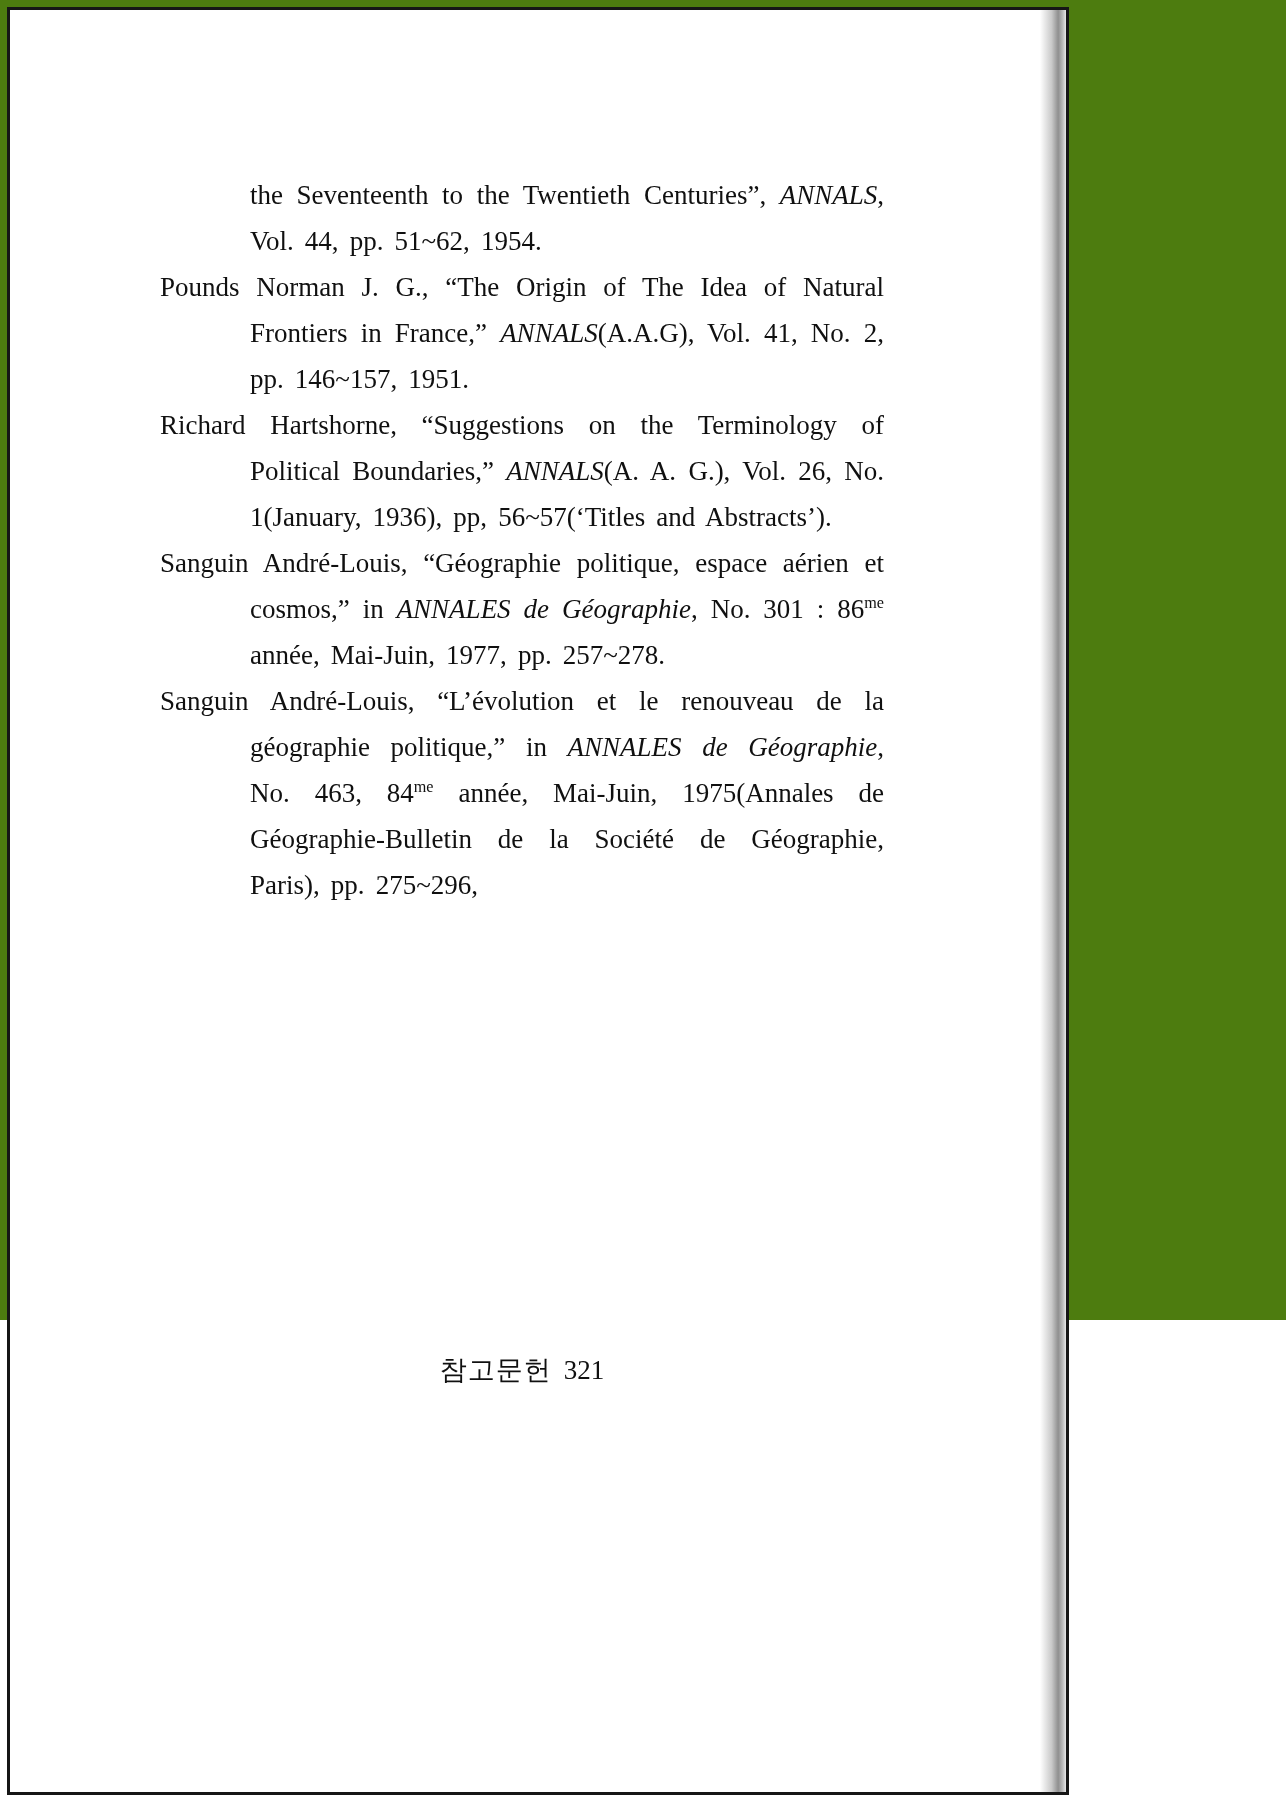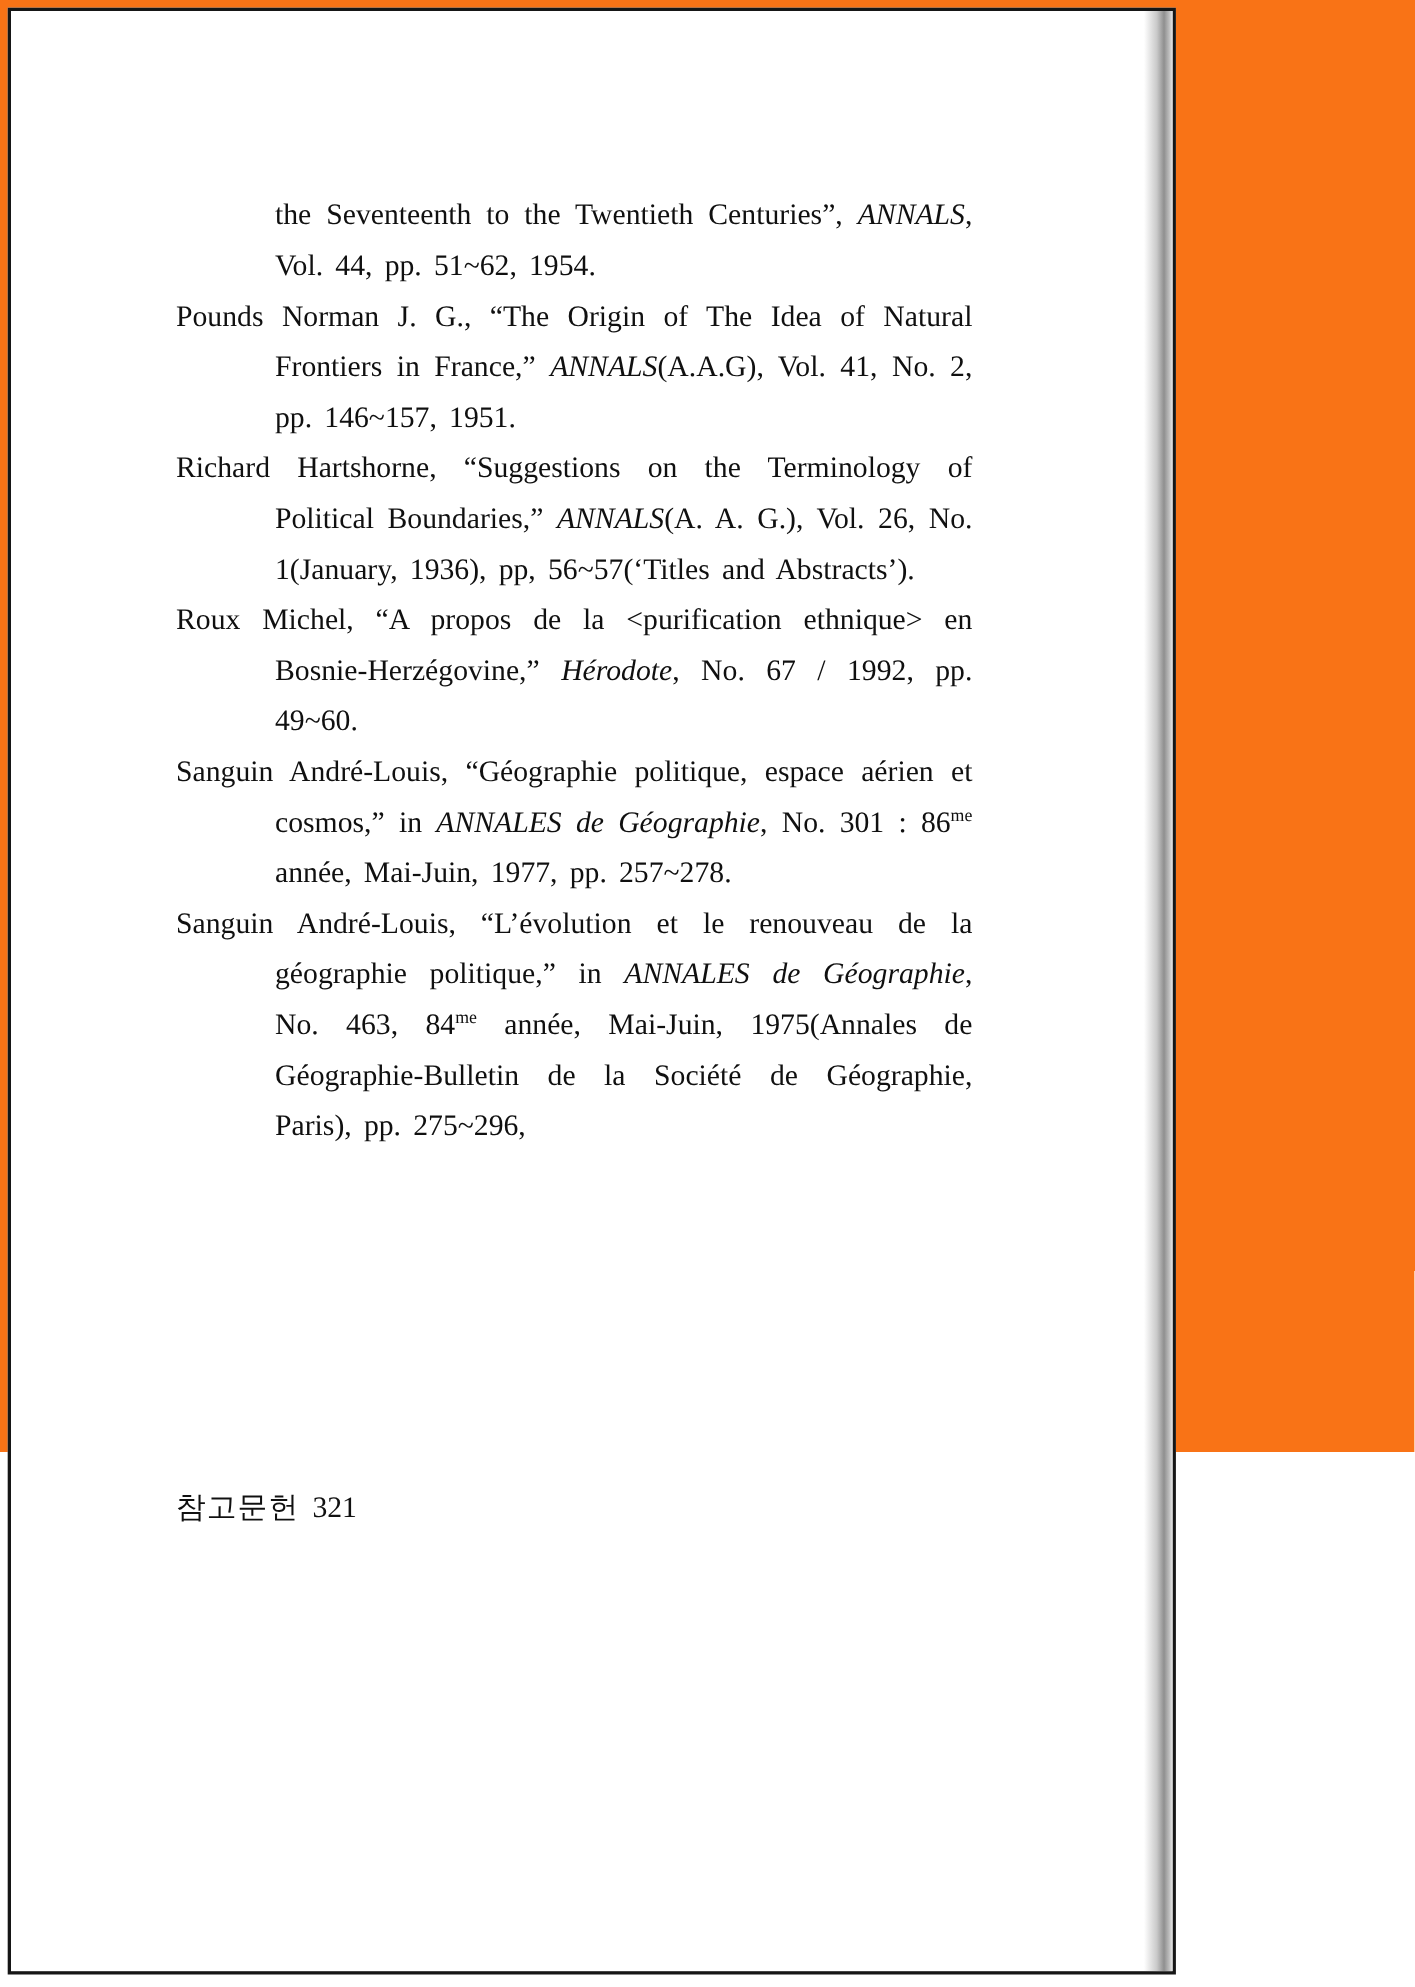--- a/index.html
+++ b/index.html
@@ -8,21 +8,21 @@
     background: #ffffff;
     width: 1286px;
     height: 1806px;
     position: relative;
     font-family: "Liberation Serif", "DejaVu Serif", serif;
   }
   .scan-wrap {
     position: absolute;
     left: 0; top: 0;
     width: 1286px; height: 1320px;
-    background: #f97316;
+    background: #4d7c0f;
   }
   .page {
     position: absolute;
     left: 7px; top: 7px;
     width: 1062px; height: 1788px;
     background: #ffffff;
     border: 3px solid #161616;
     box-sizing: border-box;
     overflow: hidden;
   }
@@ -62,38 +62,37 @@
   p.ref sup {
     font-size: 0.6em;
     line-height: 0;
     vertical-align: super;
   }
   .footer {
     position: absolute;
     left: 150px;
     top: 1342px;
     width: 724px;
-    text-align: left;
+    text-align: center;
     font-size: 27px;
     color: #101010;
     font-family: "Liberation Serif", "DejaVu Serif", serif;
   }
   .footer .label { letter-spacing: 1px; }
   .footer .num { margin-left: 12px; }
 </style>
 </head>
 <body>
 
 <div class="scan-wrap">
   <div class="page">
     <div class="content">
         <p class="ref cont"><span>the Seventeenth to the Twentieth Centuries”, </span><span class="it">ANNALS</span><span>, Vol. 44, pp. 51~62, 1954.</span></p>
         <p class="ref"><span>Pounds Norman J. G., “The Origin of The Idea of Natural Frontiers in France,” </span><span class="it">ANNALS</span><span>(A.A.G), Vol. 41, No. 2, pp. 146~157, 1951.</span></p>
         <p class="ref"><span>Richard Hartshorne, “Suggestions on the Terminology of Political Boundaries,” </span><span class="it">ANNALS</span><span>(A. A. G.), Vol. 26, No. 1(January, 1936), pp, 56~57(‘Titles and Abstracts’).</span></p>
-        <p class="ref"><span>Roux Michel, “A propos de la &lt;purification ethnique&gt; en Bosnie-Herzégovine,” </span><span class="it">Hérodote</span><span>, No. 67 / 1992, pp. 49~60.</span></p>
         <p class="ref"><span>Sanguin André-Louis, “Géographie politique, espace aérien et cosmos,” in </span><span class="it">ANNALES de Géographie</span><span>, No. 301 : 86</span><sup>me</sup><span> année, Mai-Juin, 1977, pp. 257~278.</span></p>
         <p class="ref"><span>Sanguin André-Louis, “L’évolution et le renouveau de la géographie politique,” in </span><span class="it">ANNALES de Géographie</span><span>, No. 463, 84</span><sup>me</sup><span> année, Mai-Juin, 1975(Annales de Géographie-Bulletin de la Société de Géographie, Paris), pp. 275~296,</span></p>
       </div>
     <div class="footer">
       <span class="label">참고문헌</span><span class="num">321</span>
     </div>
     <div class="page-curl"></div>
   </div>
 </div>
 

